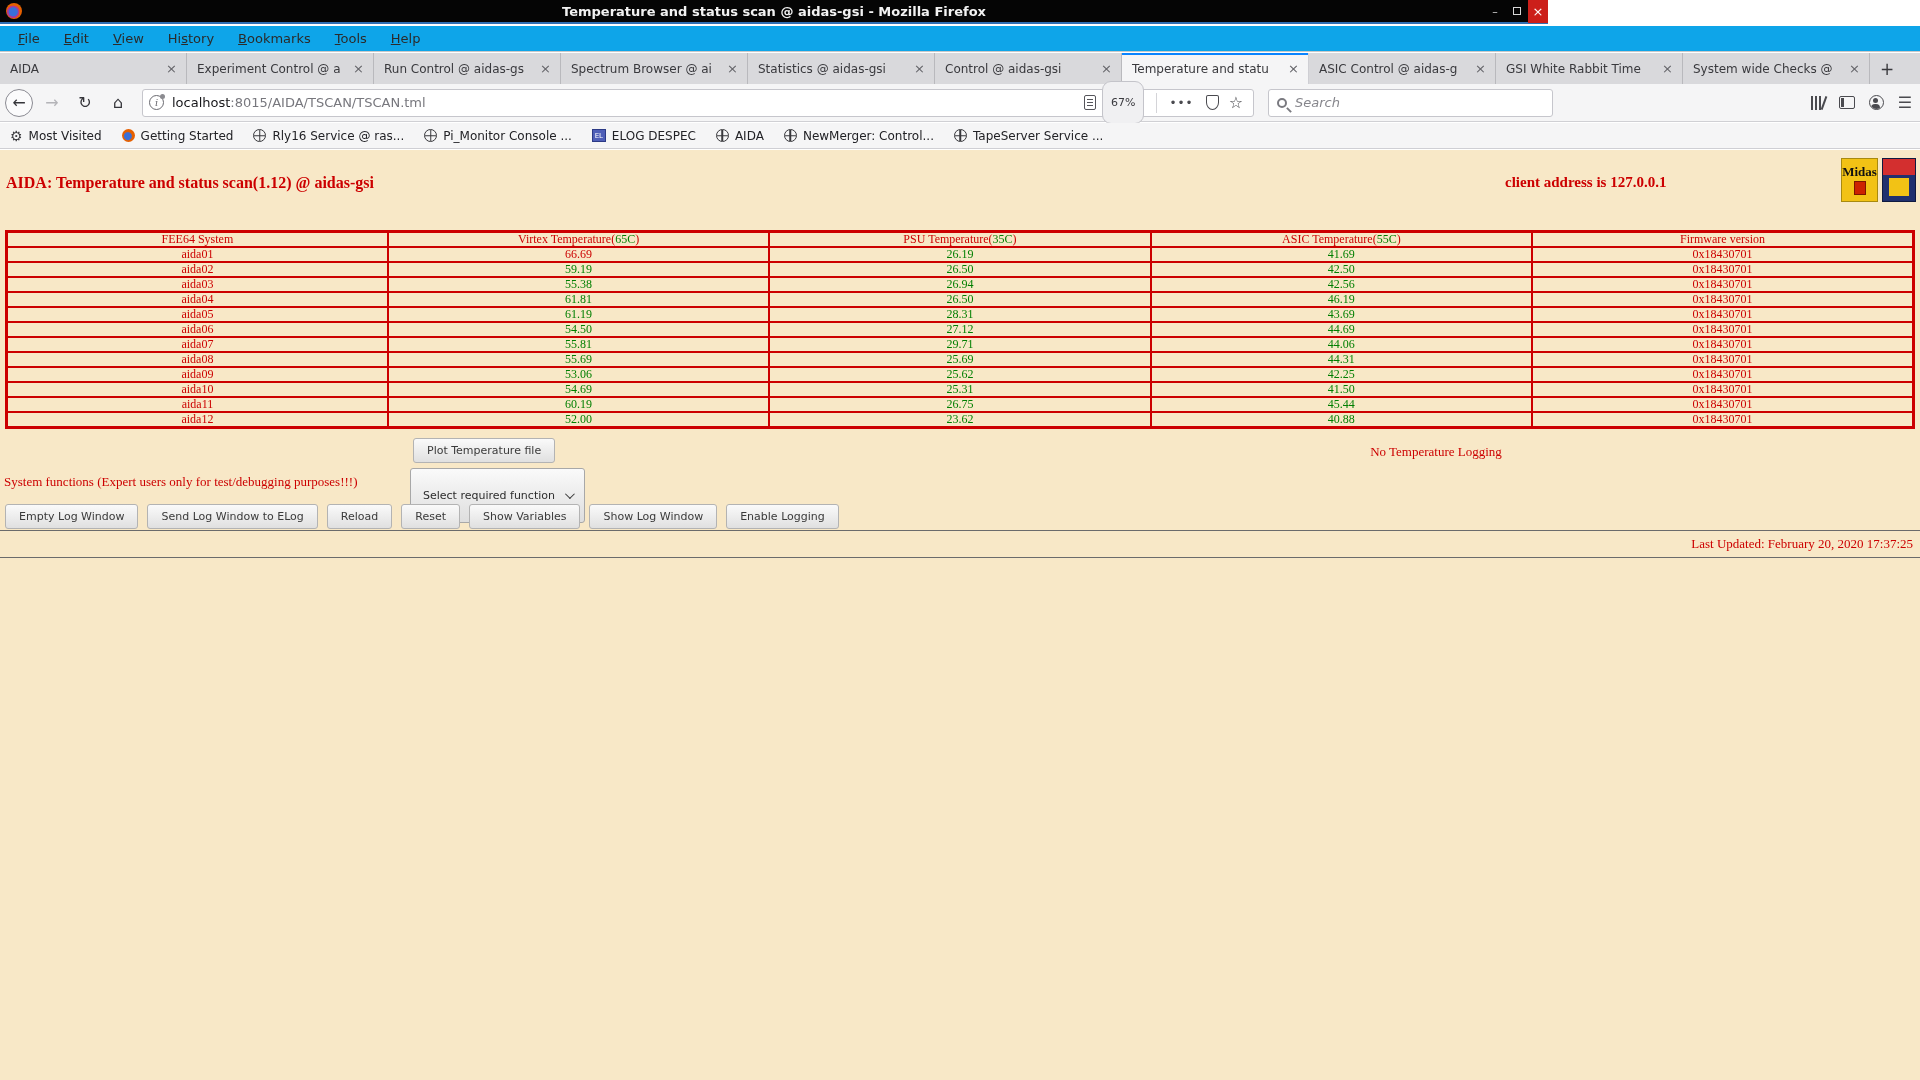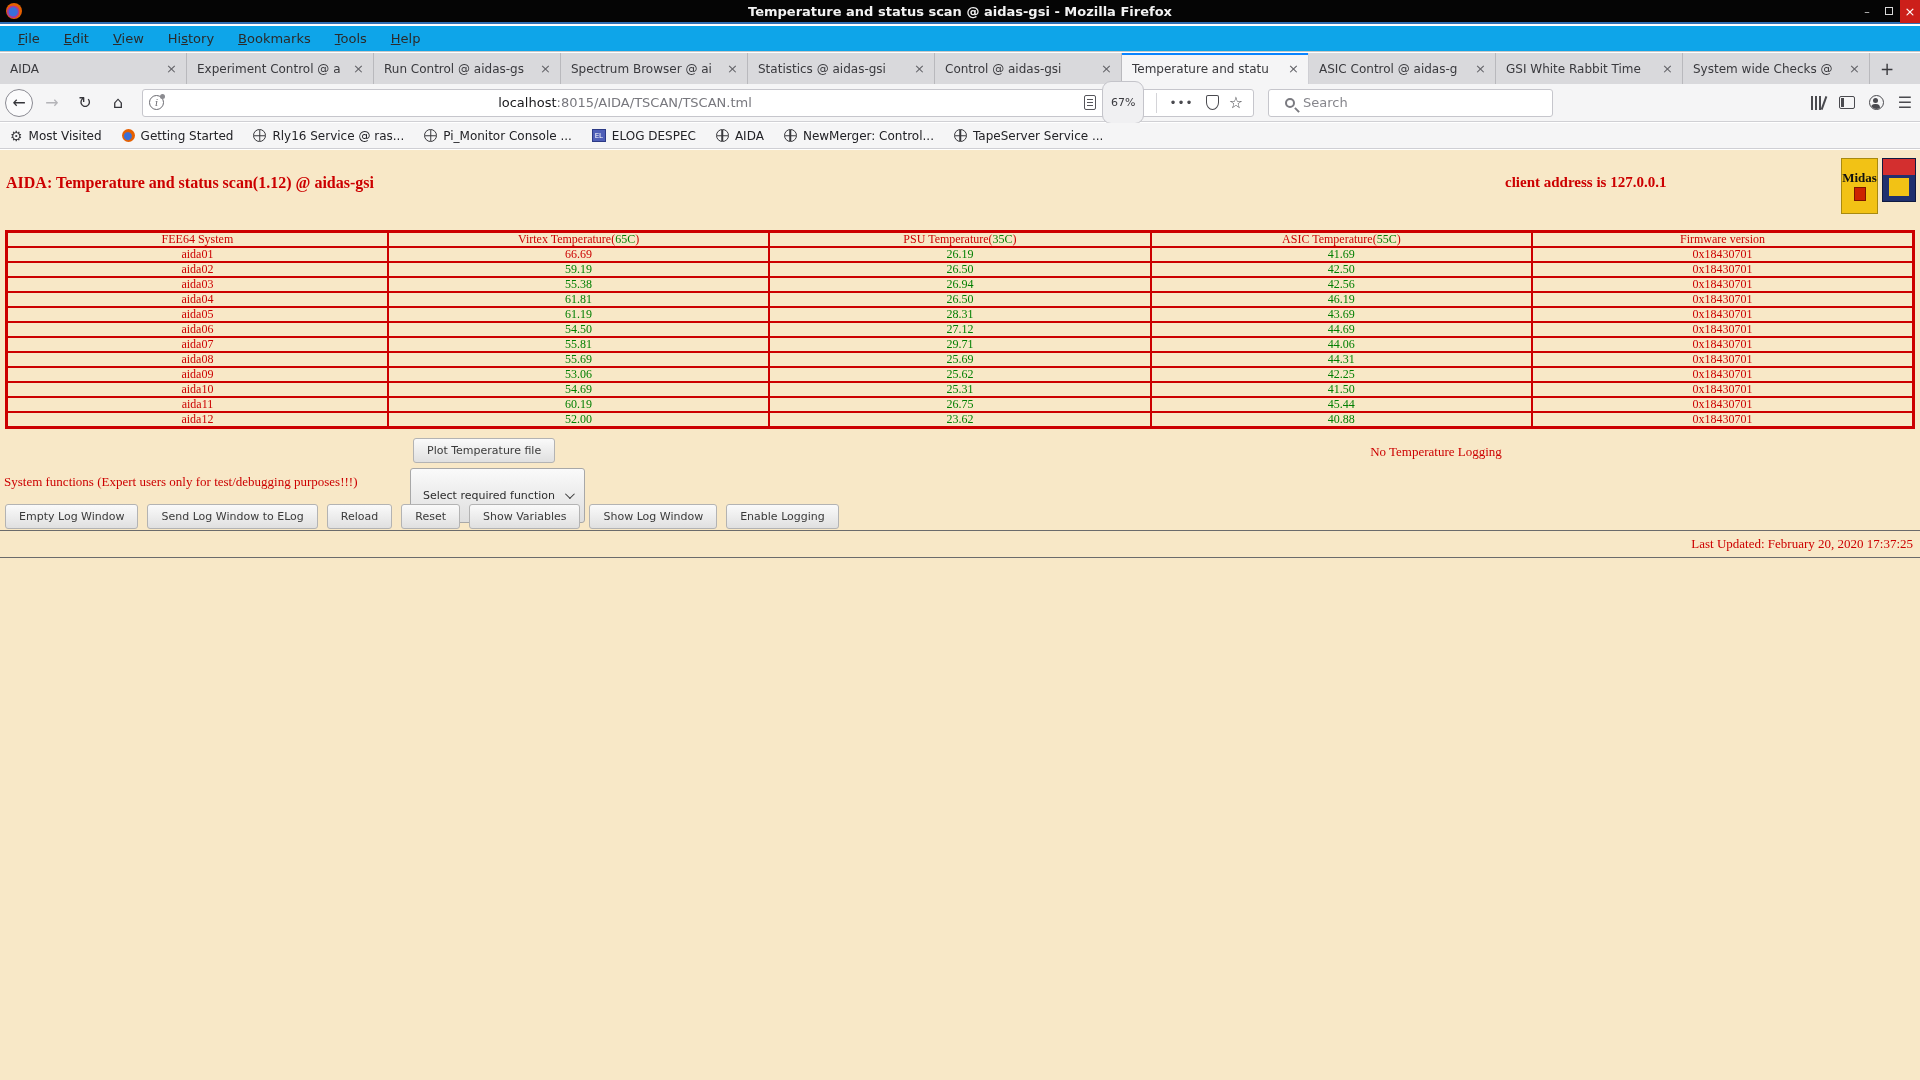--- a/index.html
+++ b/index.html
@@ -1,20 +1,20 @@
 <!DOCTYPE html>
 <html><head>
 <meta charset="utf-8">
 <style>
   * { box-sizing: border-box; margin: 0; padding: 0; }
   html,body { width:1920px; height:1080px; overflow:hidden; background:#fff;
               font-family:"DejaVu Sans", sans-serif; }
 
   
-  .titlebar { position:absolute; left:0; top:0; width:1920px; height:24px;
+  .titlebar { position:absolute; left:0; top:0; width:1548px; height:24px;
               background:#050505; border-bottom:2px solid #2f6fb4;
               display:flex; align-items:center; }
   .ff-logo { width:16px; height:16px; border-radius:50%; margin-left:6px;
              background:radial-gradient(circle at 45% 55%, #3a6fd8 0 34%, #b13a8e 40% 48%, #e66000 52% 76%, #ffb13d 80% 100%); }
   .win-title { position:absolute; left:0; right:0; text-align:center; color:#f2f2f2;
                font-size:13px; font-weight:bold; pointer-events:none; }
   .win-controls { position:absolute; right:0; top:0; height:22px; display:flex; align-items:center; }
   .win-btn { width:22px; height:18px; display:flex; align-items:center; justify-content:center;
              color:#d8d8d8; font-size:11px; }
   .win-btn.max span { width:8px; height:8px; border:1px solid #d8d8d8; display:block; }
@@ -47,34 +47,34 @@
              font-size:16px; color:#35353a; margin-left:5px; }
   .nav-btn.back { border:1px solid #8a8a92; border-radius:50%; background:#fbfbfc; }
   .nav-btn.fwd { color:#b4b4b8; }
   .urlbar { height:28px; flex:0 0 1112px; margin-left:10px; background:#fff; border:1px solid #c6c6cc;
             border-radius:3px; display:flex; align-items:center; padding:0 6px; }
   .info-icon { width:15px; height:15px; border:1px solid #6a6a70; border-radius:50%;
                font-size:10px; color:#6a6a70; display:flex; align-items:center; justify-content:center;
                position:relative; font-family:"DejaVu Serif", serif; font-style:italic; }
   .info-icon::after { content:""; position:absolute; right:-2px; top:-2px; width:5px; height:5px;
                       border-radius:50%; background:#8b8b90; }
-  .url-text { font-size:13px; margin-left:8px; flex:1; white-space:nowrap; overflow:hidden;text-align:center; }
+  .url-text { font-size:13px; margin-left:8px; flex:1; white-space:nowrap; overflow:hidden; }
   .url-host { color:#17171a; }
   .url-path { color:#77777d; }
   .reader-icon { width:12px; height:15px; border:1px solid #55555b; border-radius:2px;
                  background:linear-gradient(#fff 0 3px, #55555b 3px 4px, #fff 4px 6px, #55555b 6px 7px, #fff 7px 9px, #55555b 9px 10px, #fff 10px 100%);
                  background-clip:content-box; padding:2px; margin:0 6px; }
   .zoom-pill { font-size:11px; color:#3a3a3f; border:1px solid #c4c4ca; border-radius:9px;
                background:#f0f0f2; padding:14px 8px; margin-right:6px; }
   .urlbar-sep { width:1px; height:20px; background:#d4d4d8; margin:0 6px; }
   .dots-icon { font-size:12px; color:#4a4a4f; letter-spacing:1px; margin:0 6px; }
   .shield-icon { width:13px; height:15px; border:1.5px solid #4a4a4f; border-radius:2px 2px 50% 50%; margin:0 6px; }
   .star-icon { font-size:16px; color:#4a4a4f; margin:0 4px; line-height:1; }
   .searchbox { height:28px; flex:0 0 285px; margin-left:14px; background:#fff; border:1px solid #c6c6cc;
-               border-radius:3px; display:flex; align-items:center; padding:0 16px; }
+               border-radius:3px; display:flex; align-items:center; padding:0 8px;font-style:italic; }
   .mag-icon { width:10px; height:10px; border:2px solid #7a7a80; border-radius:50%; position:relative; }
   .mag-icon::after { content:""; position:absolute; width:6px; height:2px; background:#7a7a80;
                      transform:rotate(45deg); left:7px; top:9px; }
   .search-ph { font-size:13px; color:#86868c; margin-left:8px; }
   .nav-right { display:flex; align-items:center; margin-left:auto; margin-right:8px; gap:14px; }
   .lib-icon { display:flex; gap:2px; align-items:flex-end; }
   .lib-icon i { display:block; width:2px; height:14px; background:#4a4a4f; }
   .lib-icon i:last-child { transform:rotate(20deg); }
   .sidebar-icon { width:16px; height:13px; border:1.5px solid #4a4a4f; border-radius:2px;
                   background:linear-gradient(90deg,#4a4a4f 0 4px, transparent 4px); background-clip:content-box; padding:1px; }
@@ -97,21 +97,21 @@
   .bm-globe::before { content:""; position:absolute; left:50%; top:0; bottom:0; width:1.5px; background:#39393d; transform:translateX(-50%); }
   .bm-globe::after { content:""; position:absolute; top:50%; left:0; right:0; height:1.5px; background:#39393d; transform:translateY(-50%); }
   .bm-elog { width:14px; height:13px; background:#4f5fb8; border:1px solid #2c3a86; color:#fff;
              font-size:7px; display:flex; align-items:center; justify-content:center; }
 
   
   .page { position:absolute; left:0; top:150px; width:1920px; height:930px; background:#f8e8c7;
           font-family:"Liberation Serif", serif; }
   .page-heading { position:absolute; left:6px; top:24px; color:#cc0000; font-weight:bold; font-size:16px; }
   .client-address { position:absolute; left:1505px; top:24px; color:#cc0000; font-weight:bold; font-size:15px; }
-  .logo-midas { position:absolute; left:1841px; top:8px; width:37px; height:56px; background:#f2c215;
+  .logo-midas { position:absolute; left:1841px; top:8px; width:37px; height:44px; background:#f2c215;
                 border:1px solid #a88a10; color:#111; display:flex; flex-direction:column;
                 align-items:center; justify-content:center; }
   .logo-midas .m { font-weight:bold; font-size:13px; line-height:1; }
   .logo-midas .bar { width:12px; height:14px; background:#cc2200; border:1px solid #7c1500; margin-top:3px; }
   .logo-nustar { position:absolute; left:1882px; top:8px; width:34px; height:44px; background:#20306e;
                  border:1px solid #101a40; overflow:hidden; }
   .logo-nustar::before { content:""; display:block; width:100%; height:16px; background:#d32f2f; }
   .logo-nustar::after { content:""; display:block; width:60%; height:18px; margin:3px auto 0; background:#f2c215; }
 
   table.scan { position:absolute; left:5px; top:80px; width:1910px; border-collapse:collapse;

